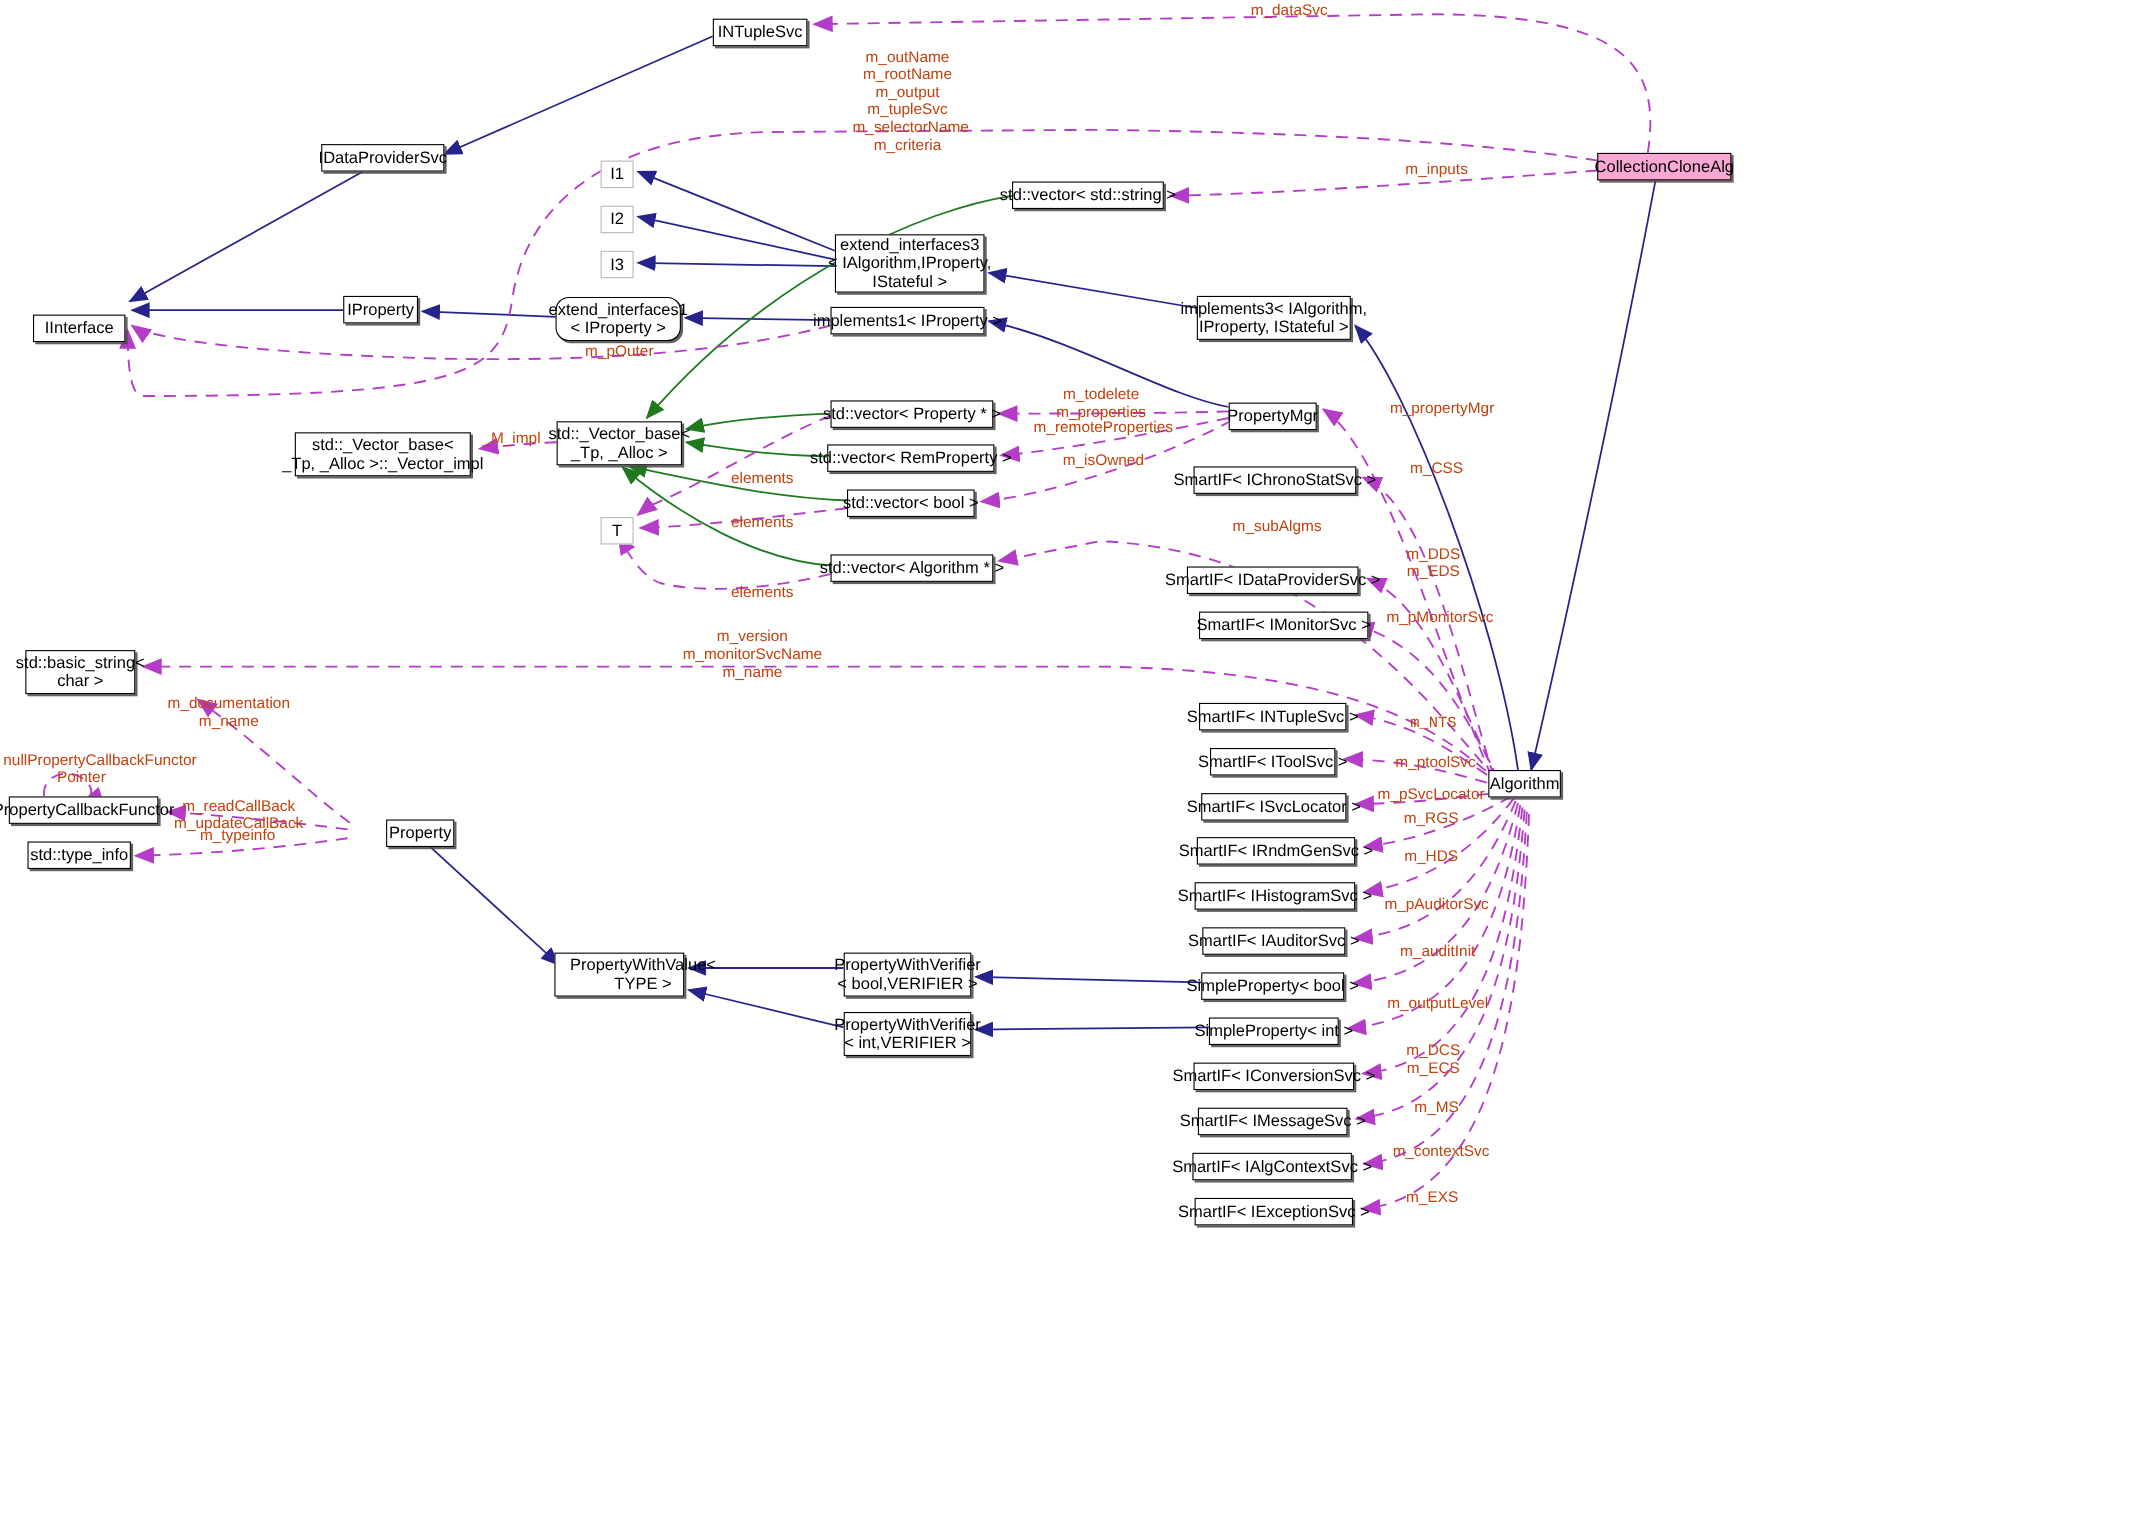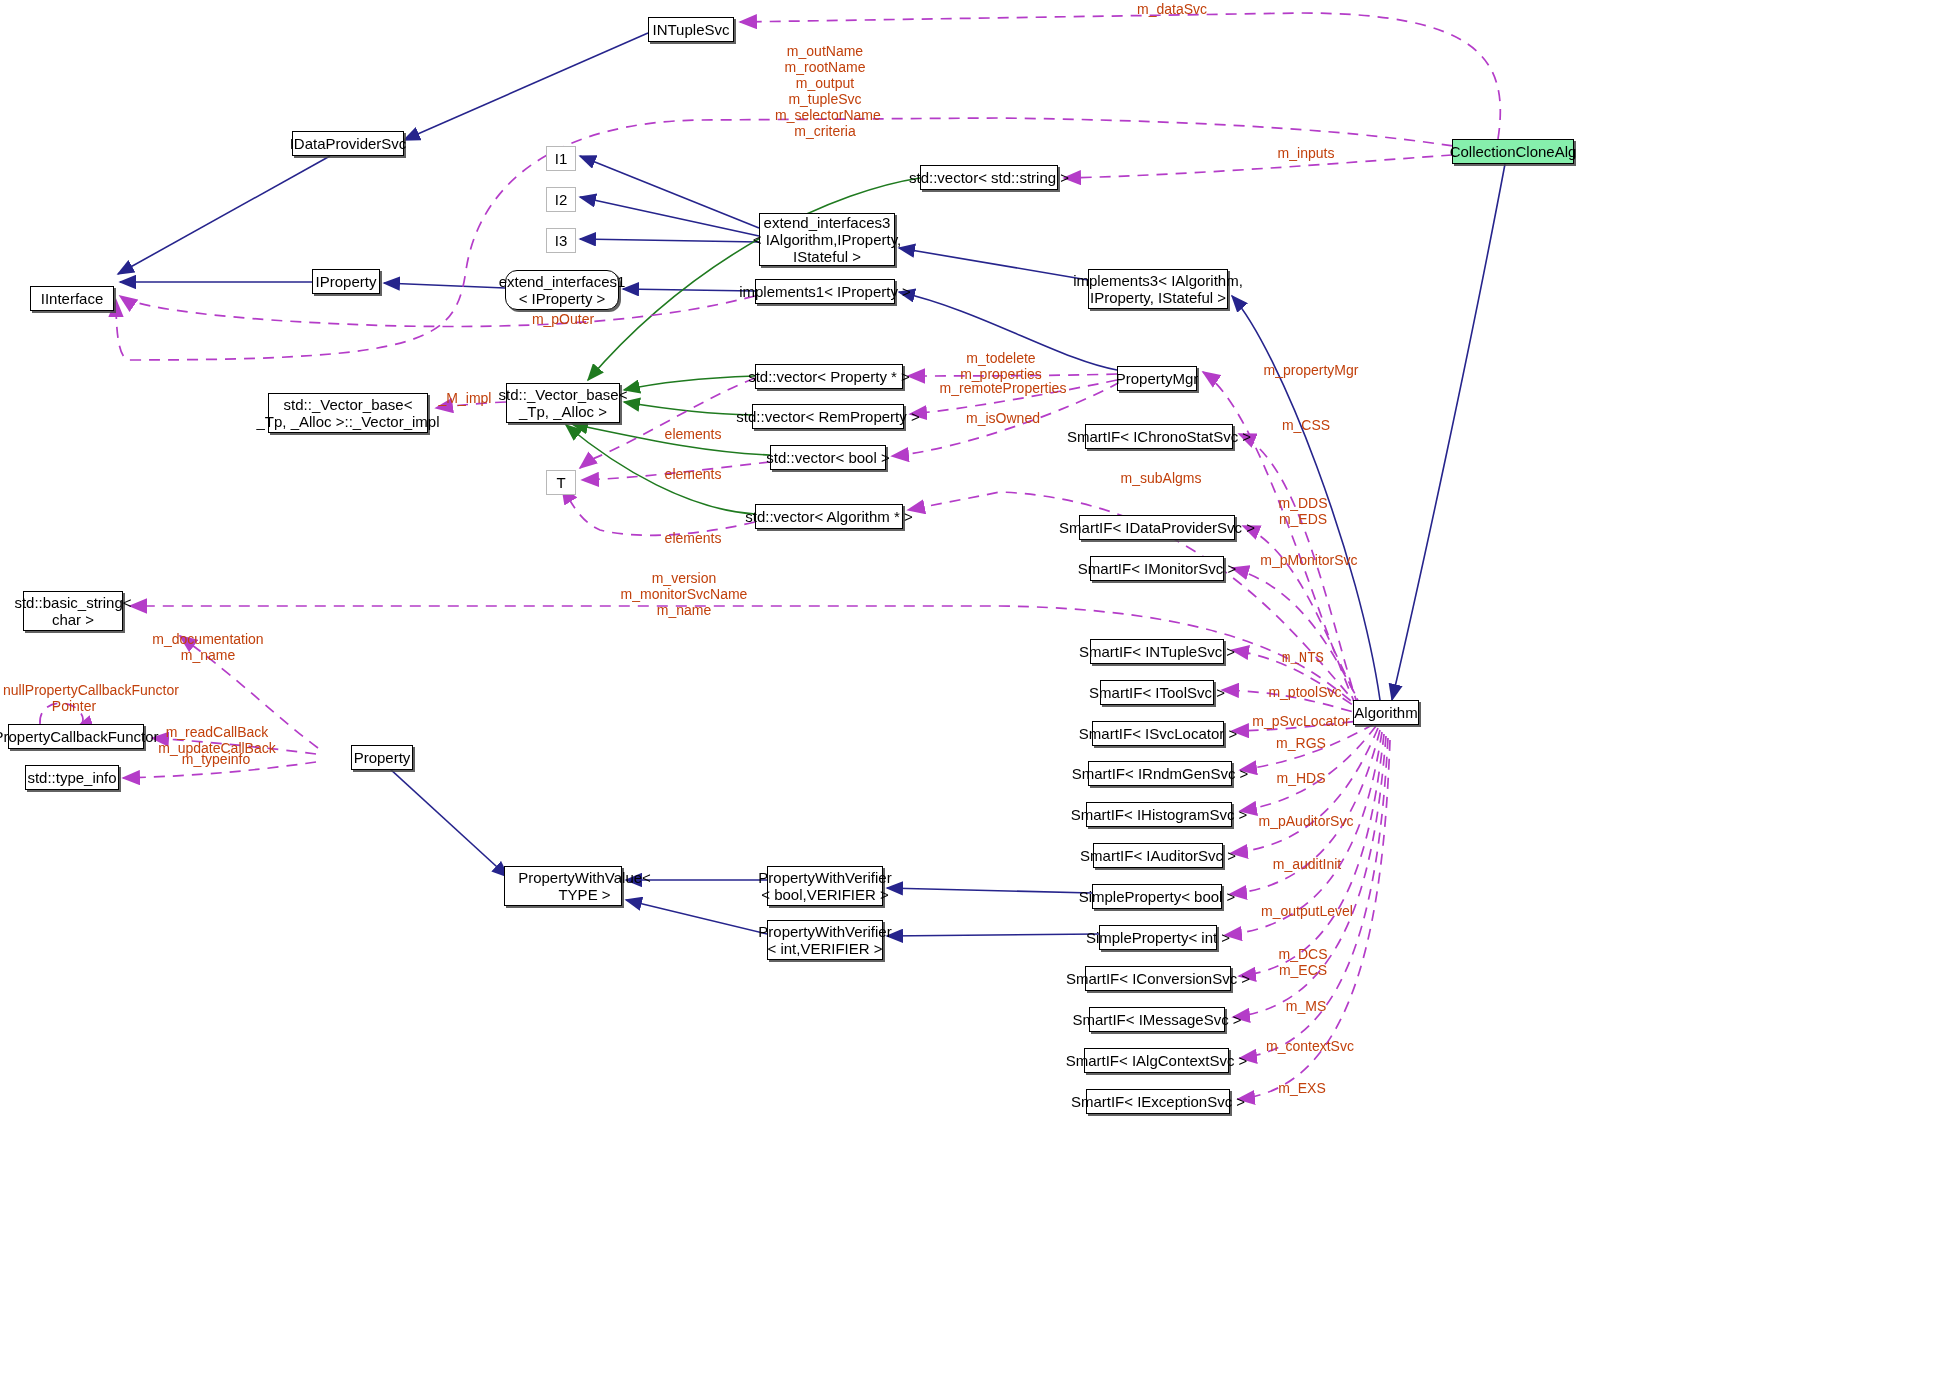--- a/index.html
+++ b/index.html
@@ -32,21 +32,21 @@
     line-height: 17px;
     display: flex;
     align-items: center;
     justify-content: center;
     text-align: center;
     white-space: pre;
     box-shadow: 2px 2px 0 rgba(70,70,70,0.85);
     padding: 2px 5px;
   }
   .node.highlight {
-    background: #86efac;
+    background: #f9a8d4;
     border: 1px solid #000;
   }
   .node.plain {
     border: 1px solid #b8b8b8;
     box-shadow: none;
   }
   .edge-label {
     position: absolute;
     font-size: 14px;
     line-height: 16px;
@@ -161,21 +161,21 @@
   <div class="node" style="left:755px;top:364px;width:148px;height:25px;">std::vector&lt; Property * &gt;</div>
   <div class="node" style="left:1117px;top:366px;width:80px;height:25px;">PropertyMgr</div>
   <div class="node" style="left:506px;top:383px;width:114px;height:40px;">std::_Vector_base&lt;
 _Tp, _Alloc &gt;</div>
   <div class="node" style="left:752px;top:404px;width:152px;height:25px;">std::vector&lt; RemProperty &gt;</div>
   <div class="node" style="left:1085px;top:424px;width:148px;height:25px;">SmartIF&lt; IChronoStatSvc &gt;</div>
   <div class="node" style="left:770px;top:445px;width:116px;height:25px;">std::vector&lt; bool &gt;</div>
   <div class="node plain" style="left:546px;top:470px;width:30px;height:25px;">T</div>
   <div class="node" style="left:755px;top:504px;width:148px;height:25px;">std::vector&lt; Algorithm * &gt;</div>
   <div class="node" style="left:1079px;top:515px;width:156px;height:25px;">SmartIF&lt; IDataProviderSvc &gt;</div>
-  <div class="node" style="left:1090px;top:556px;width:134px;height:25px;">SmartIF&lt; IMonitorSvc &gt;</div>
+  <div class="node" style="left:1090px;top:556px;width:154px;height:25px;">SmartIF&lt; IMonitorSvc &gt;</div>
   <div class="node" style="left:23px;top:591px;width:100px;height:40px;">std::basic_string&lt;
 char &gt;</div>
   <div class="node" style="left:1090px;top:639px;width:134px;height:25px;">SmartIF&lt; INTupleSvc &gt;</div>
   <div class="node" style="left:1100px;top:680px;width:114px;height:25px;">SmartIF&lt; IToolSvc &gt;</div>
   <div class="node" style="left:8px;top:724px;width:136px;height:25px;">PropertyCallbackFunctor</div>
   <div class="node" style="left:1092px;top:721px;width:132px;height:25px;">SmartIF&lt; ISvcLocator &gt;</div>
   <div class="node" style="left:1353px;top:700px;width:66px;height:25px;">Algorithm</div>
   <div class="node" style="left:315px;top:745px;width:62px;height:25px;margin-left:36px;">Property</div>
   <div class="node" style="left:25px;top:765px;width:94px;height:25px;">std::type_info</div>
   <div class="node" style="left:1088px;top:761px;width:144px;height:25px;">SmartIF&lt; IRndmGenSvc &gt;</div>

